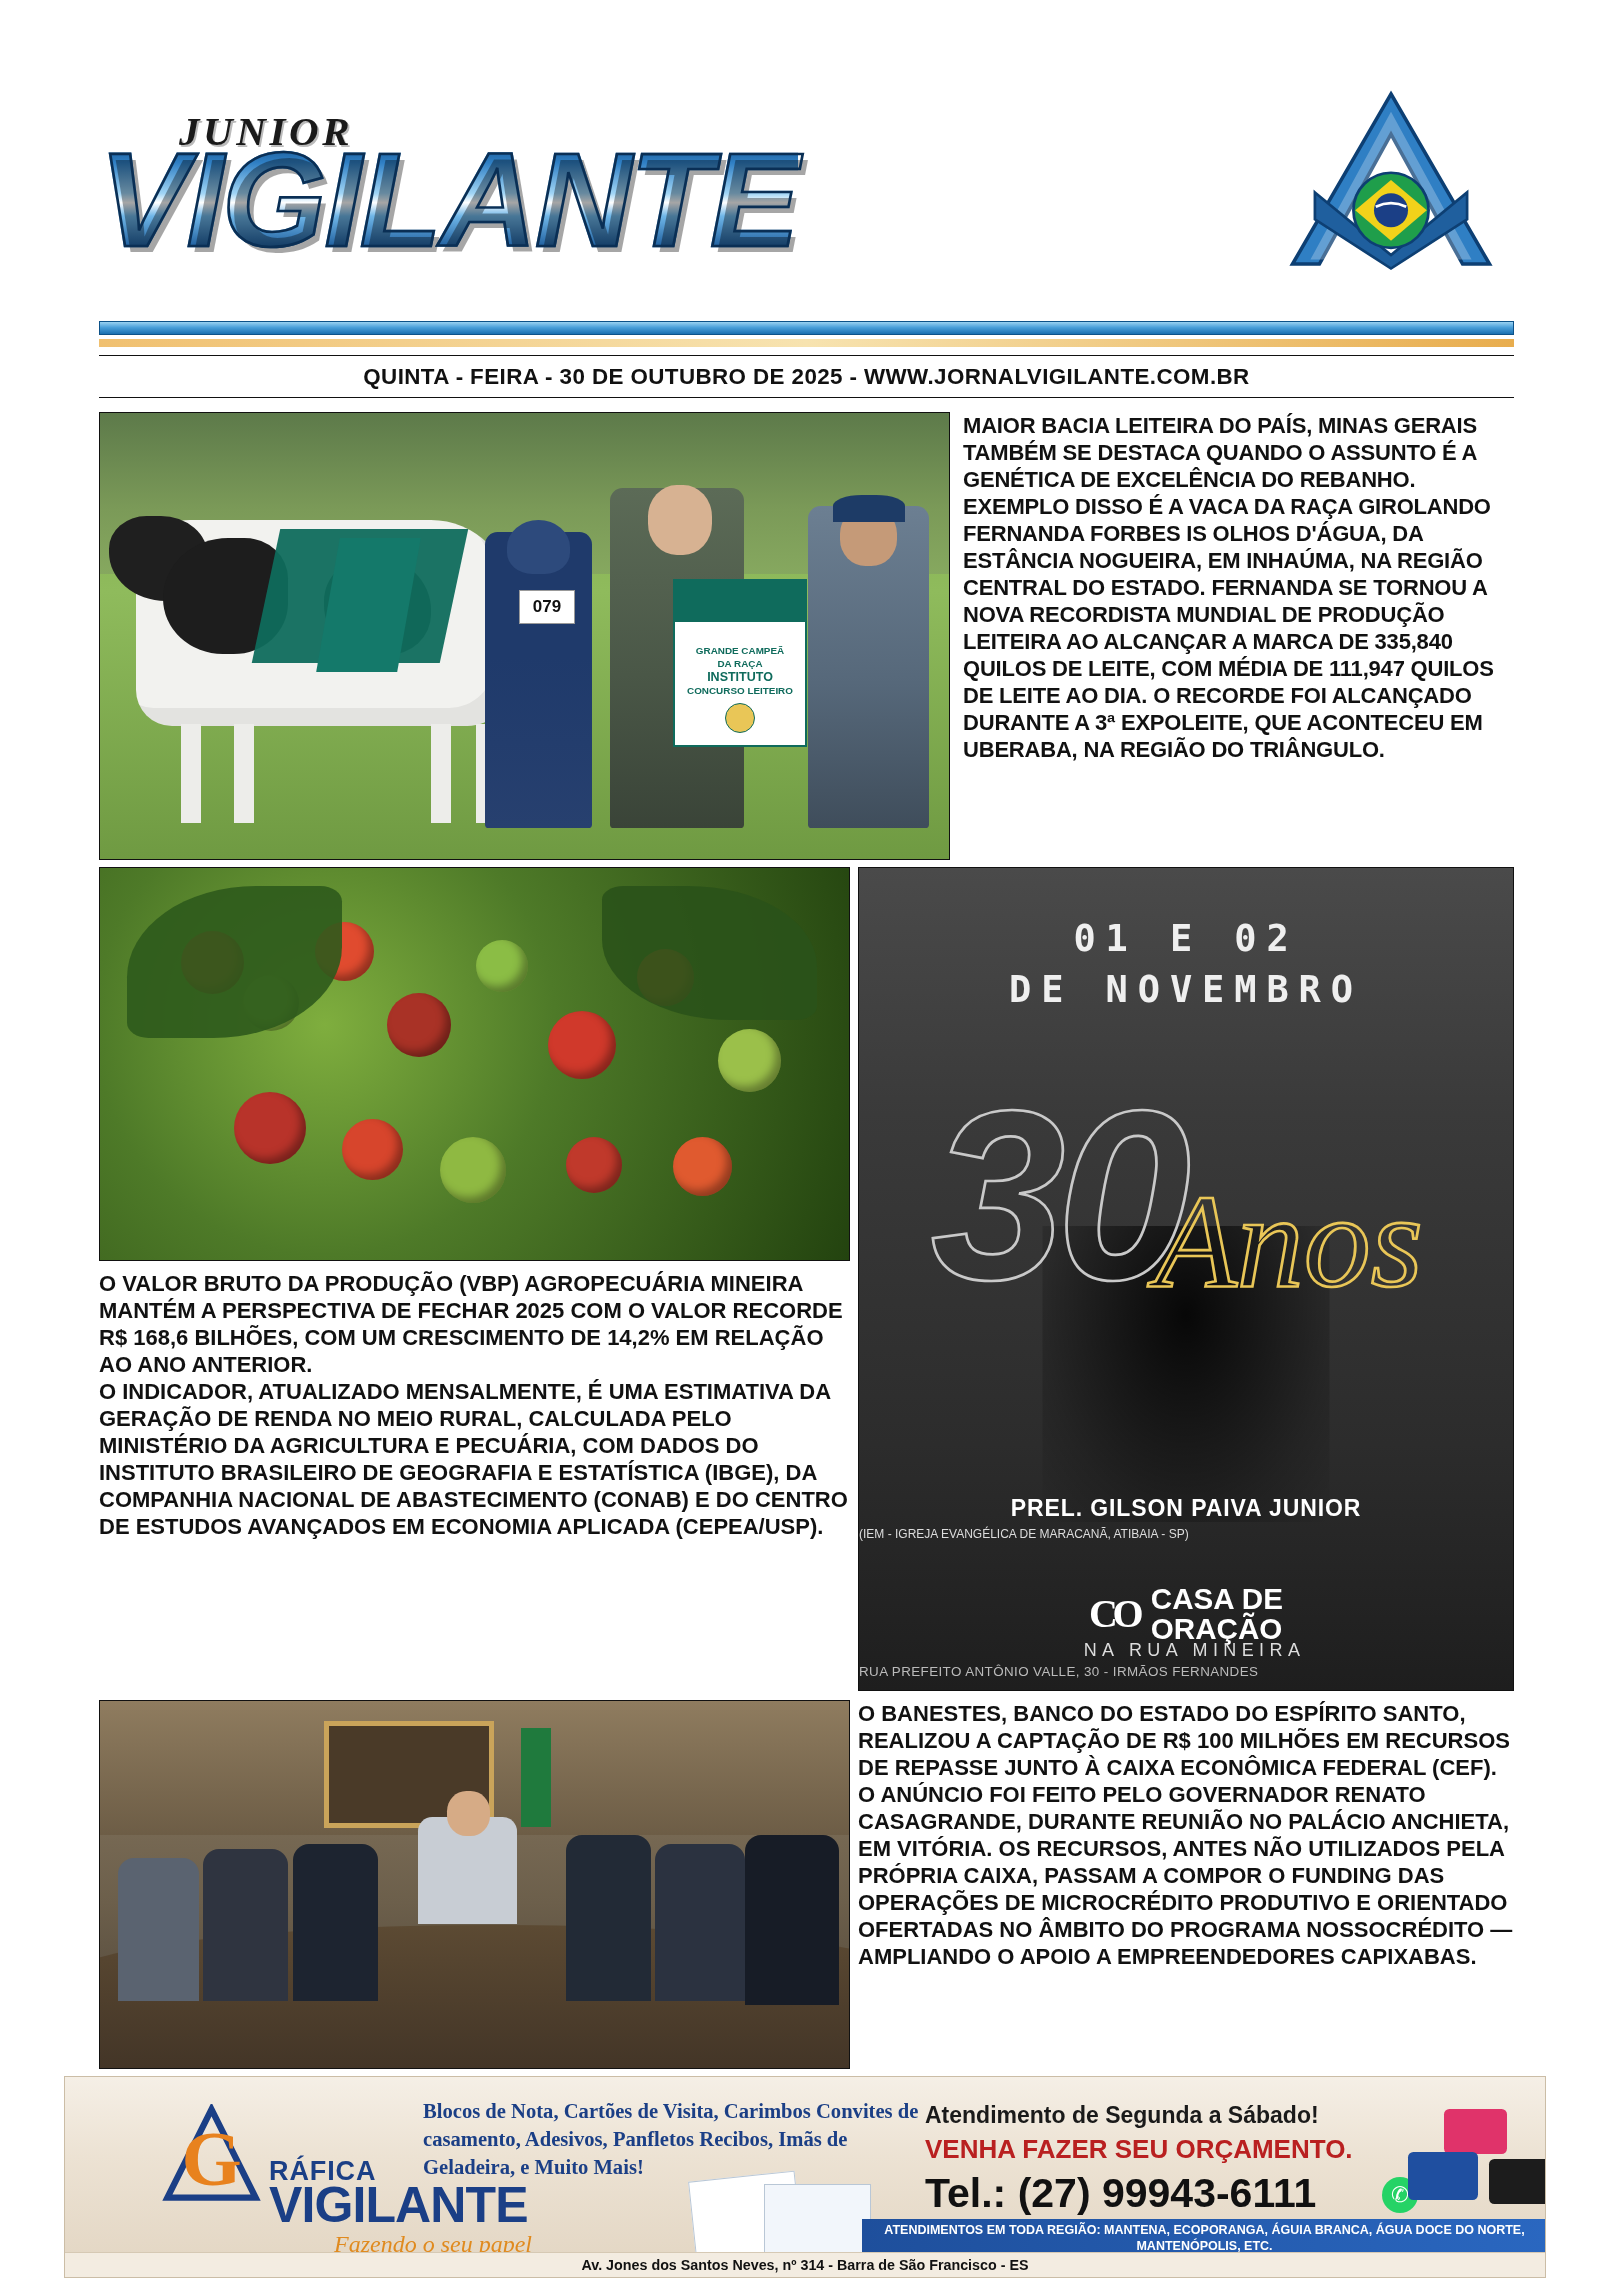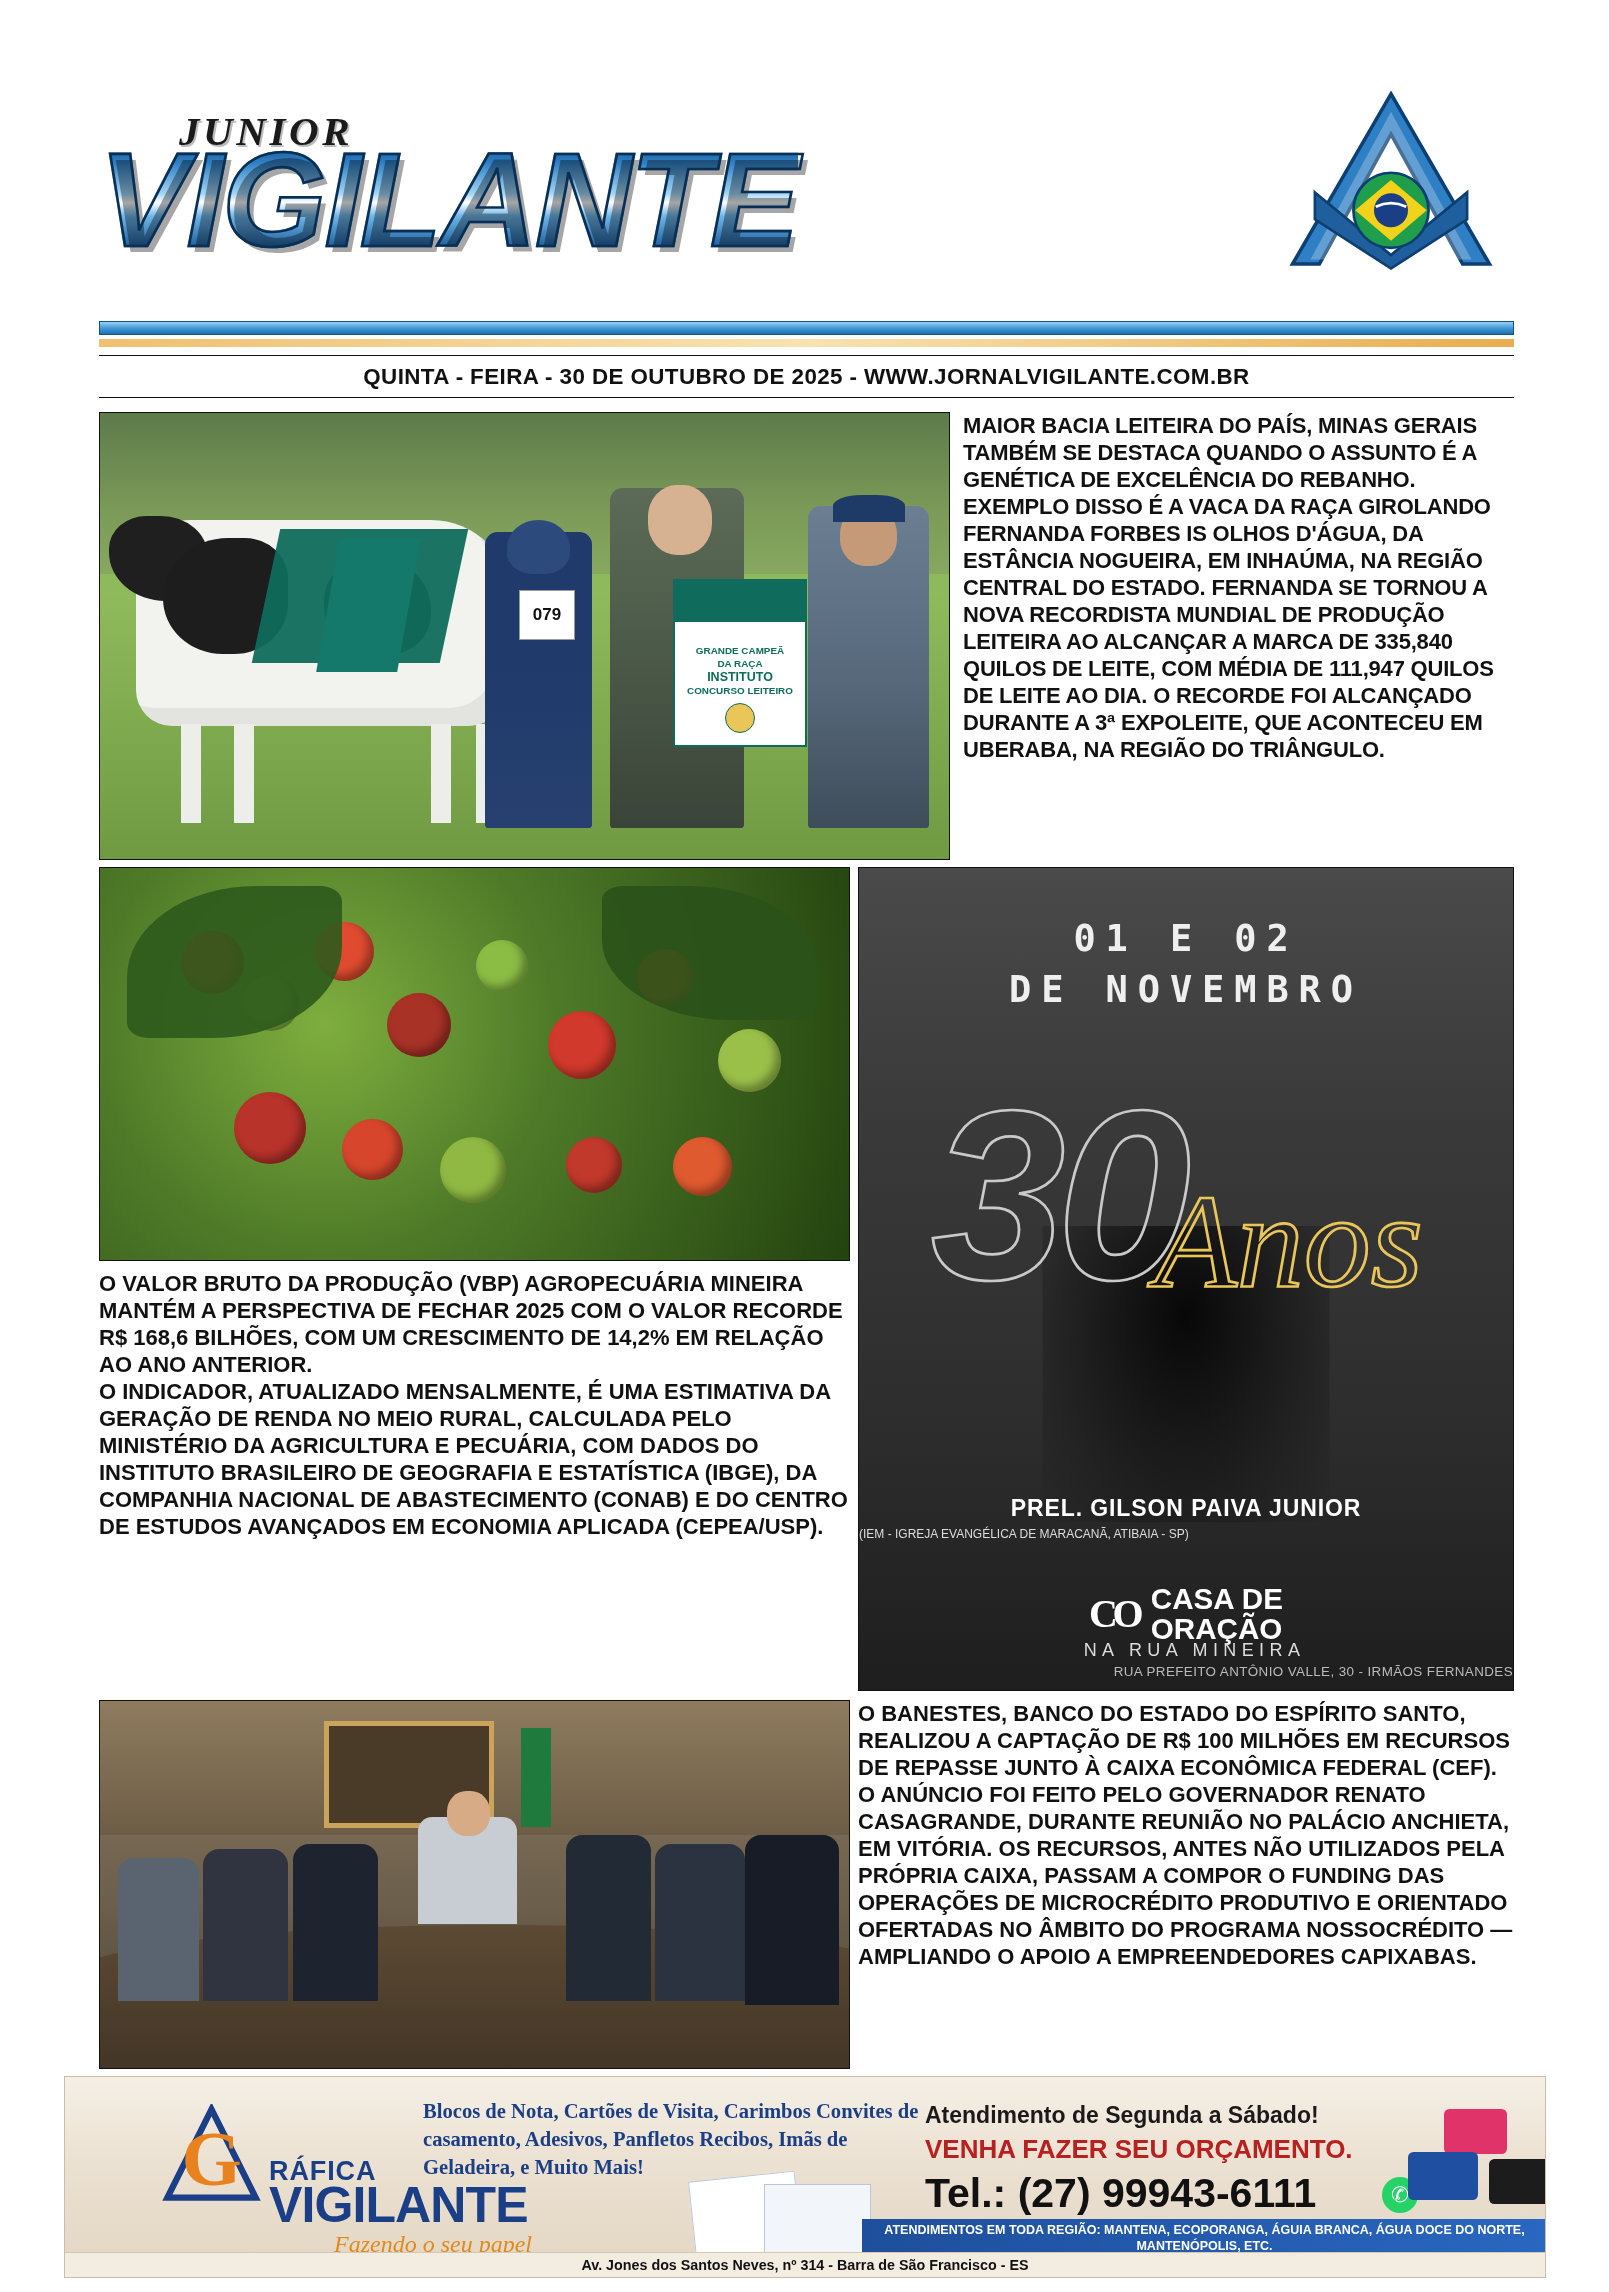--- a/index.html
+++ b/index.html
@@ -117,21 +117,21 @@
     position:absolute; left:228px; top:125px; width:81px; height:134px;
     background:#14796a; transform: skewX(-10deg);
   }
   .person { position:absolute; bottom:31px; border-radius:12.5px 12.5px 3.6px 3.6px; }
   .pennant {
     position:absolute; left:573px; top:166px; width:134px; height:168px;
     background:#ffffff; border:2.7px solid #0f6b5c;
   }
   .pennant-top { position:absolute; left:0; top:0; width:100%; height:41px; background:#0f6b5c; }
   .pennant-txt { position:absolute; left:0; top:63px; width:100%; text-align:center; font-size:9.9px; font-weight:bold; color:#0f6b5c; line-height:13.4px; }
-  .bib { position:absolute; left:419px; top:177px; width:56px; height:50px; background:#fff; border:1.8px solid #999; font-size:17px; font-weight:bold; color:#111; display:flex; align-items:center; justify-content:center; }
+  .bib { position:absolute; left:419px; top:177px; width:56px; height:34px; background:#fff; border:1.8px solid #999; font-size:17px; font-weight:bold; color:#111; display:flex; align-items:center; justify-content:center; }
 
   .cow-text {
     left: 963px; top: 412px; width: 551px; height: 448px;
     font-size: 22px;
     line-height: 27px;
     font-weight: bold;
     color: #111;
     letter-spacing: -0.2px;
   }
 
@@ -204,21 +204,21 @@
   }
   .ad-logo-row {
     position:absolute; left:0; top:716px; width:100%;
     display:flex; align-items:center; justify-content:center; gap:12.5px;
   }
   .ad-co-mark { font-size:40px; font-weight:bold; color:#fff; letter-spacing:-5.4px; font-family:Liberation Serif, serif; }
   .ad-co-txt { font-size:29.6px; font-weight:bold; line-height:29.6px; text-align:left; }
   .ad-co-sub { position:absolute; left:0; top:772px; width:100%; text-align:center; font-size:18px; letter-spacing:5.4px; color:#ddd;padding-left:17px; }
   .ad-addr {
     position:absolute; left:0; bottom:10.7px; width:100%;
-    text-align:right; font-size:13.4px; color:#bbb; letter-spacing:0.4px;
+    text-align:left; font-size:13.4px; color:#bbb; letter-spacing:0.4px;
   }
 
   
   .banestes-photo {
     left: 99px; top: 1700px; width: 751px; height: 369px;
     background: linear-gradient(180deg,#8a7a62 0%, #6c5f4b 55%, #4a4136 100%);
     border: 1.8px solid #111;
     overflow:hidden;
   }
   .table-surface {

